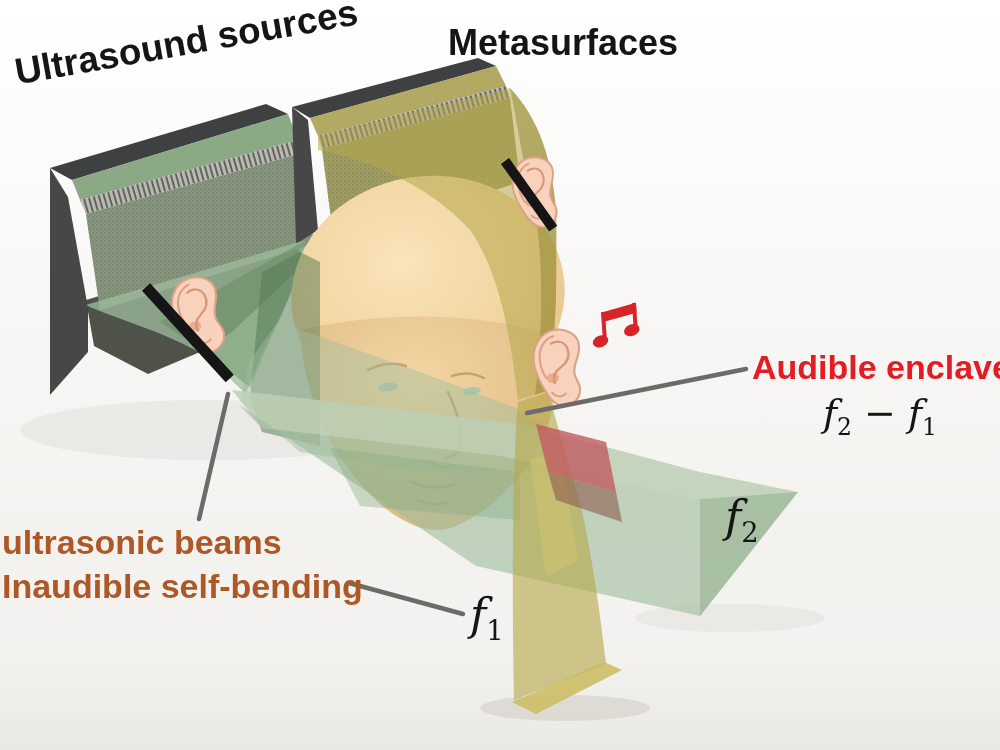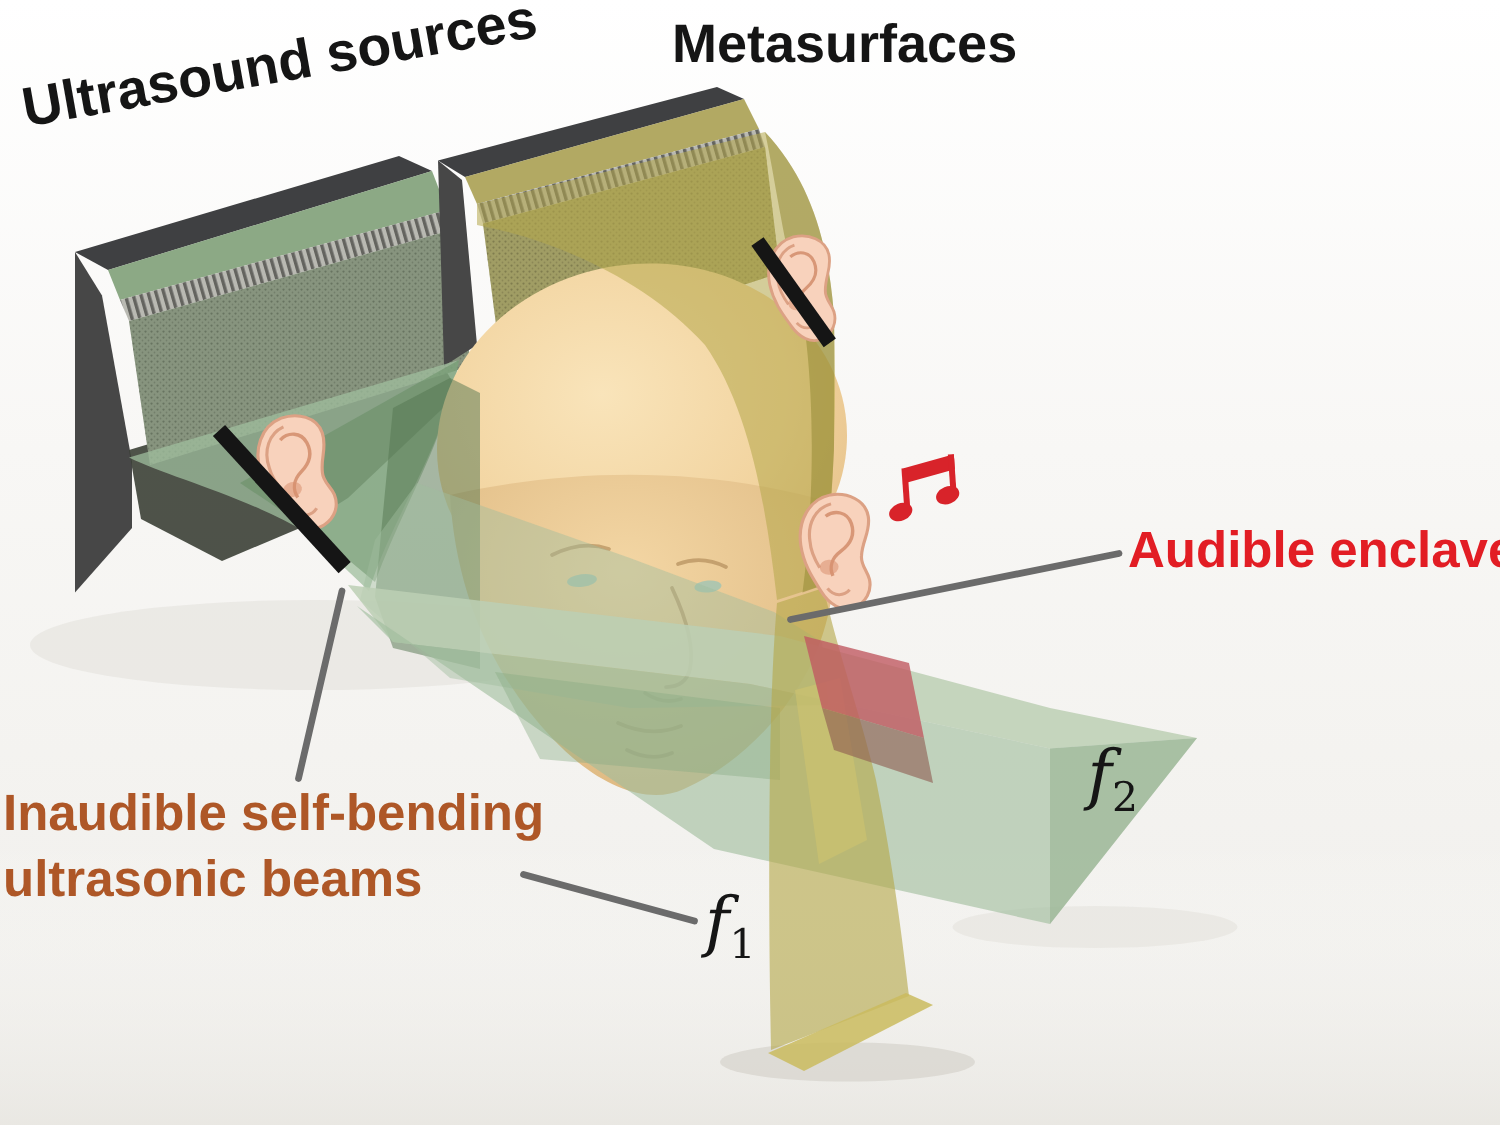--- a/index.html
+++ b/index.html
@@ -7,21 +7,21 @@
          font-family:"Liberation Sans",sans-serif;
          background:linear-gradient(180deg,#ffffff 0%,#f8f7f5 40%,#efeeea 100%);}
   .scene svg.art{position:absolute;left:0;top:0;}
   .lbl{position:absolute;white-space:nowrap;line-height:1.05;}
   .lbl-black{color:var(--label-black,#151515);font-weight:bold;}
   .lbl-red{color:var(--label-red,#e21d24);font-weight:bold;}
   .lbl-brown{color:var(--label-brown,#ae5727);font-weight:bold;}
   .math{font-family:"DejaVu Serif",serif;font-style:italic;color:#151515;font-weight:normal;}
   .math sub{font-size:0.62em;font-style:normal;line-height:0;}
   #ultrasound-label{left:12px;top:54px;font-size:37px;transform:rotate(-10deg);transform-origin:left top;}
-  #metasurfaces-label{left:448px;top:10px;font-size:36px;}
+  #metasurfaces-label{left:448px;top:24px;font-size:36px;}
   #audible-label{left:752px;top:350px;font-size:34px;}
   #formula-label{left:790px;top:394px;width:180px;text-align:center;font-size:38px;}
   #inaudible-label{left:2px;top:521px;font-size:34px;line-height:1.28;}
   #f2-label{left:694px;top:494px;font-size:44px;margin-left:31px;}
   #f1-label{left:470px;top:592px;font-size:44px;}
 </style>
 </head>
 <body>
 
 <div class="scene">
@@ -154,23 +154,24 @@
     <line x1="527" y1="413" x2="746" y2="369"></line>
   </g>
 </svg>
 
 <div class="lbl lbl-black" id="ultrasound-label">Ultrasound sources</div>
 
 <div class="lbl lbl-black" id="metasurfaces-label">Metasurfaces</div>
 
 <div class="lbl lbl-red" id="audible-label">Audible enclave</div>
 
+<div class="lbl math" id="formula-label"><span>f</span><sub>2</sub><span> − </span><span>f</span><sub>1</sub></div>
 
 <div class="lbl lbl-brown" id="inaudible-label">
+  <div>ultrasonic beams</div>
   <div>Inaudible self-bending</div>
-  <div>ultrasonic beams</div>
 </div>
 
 <div class="lbl math" id="f2-label"><span>f</span><sub>2</sub></div>
 
 <div class="lbl math" id="f1-label"><span>f</span><sub>1</sub></div>
 
 </div>
 
 </body></html>

